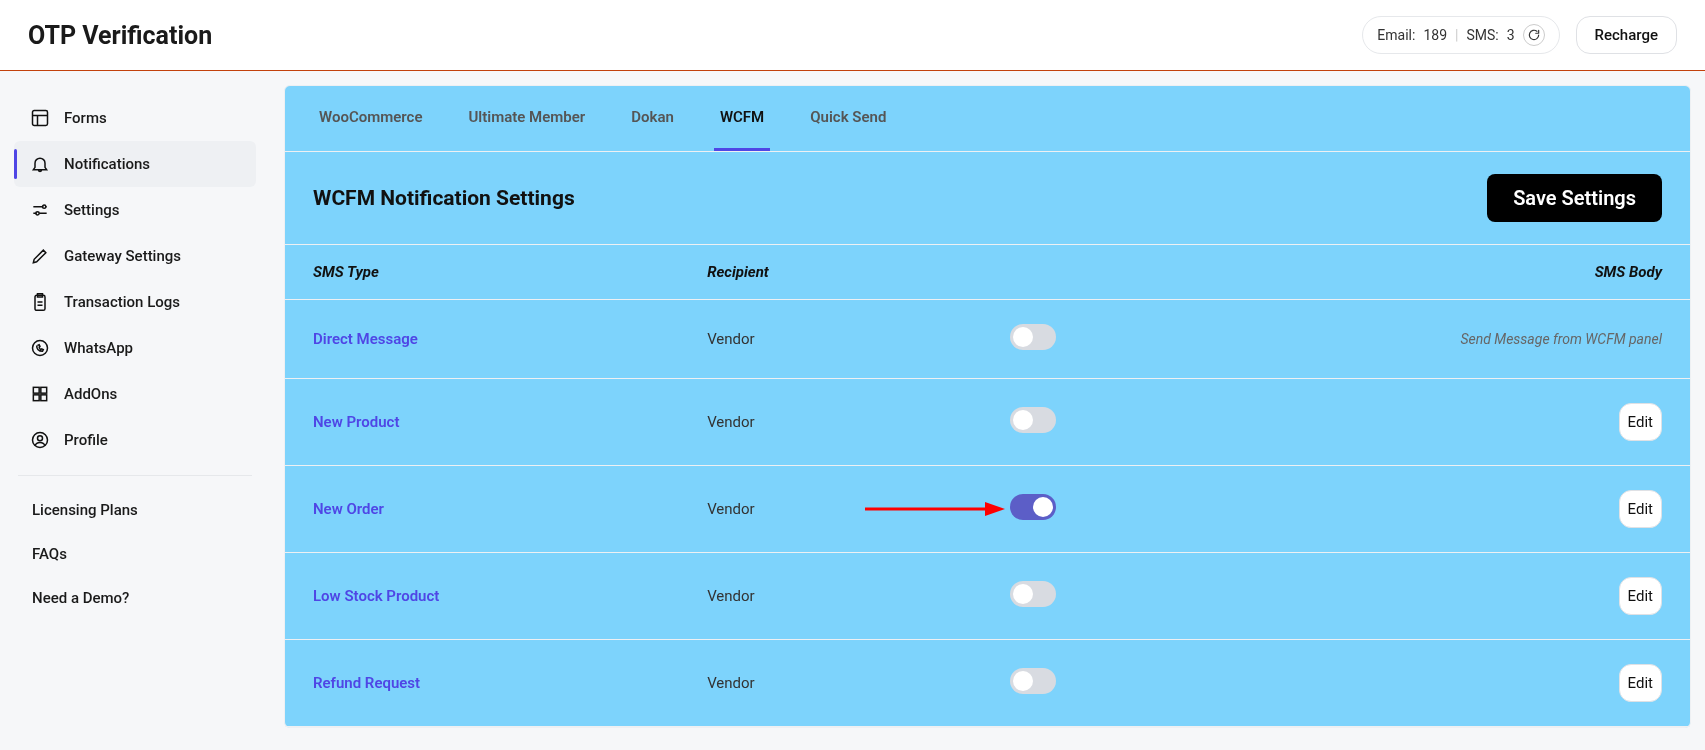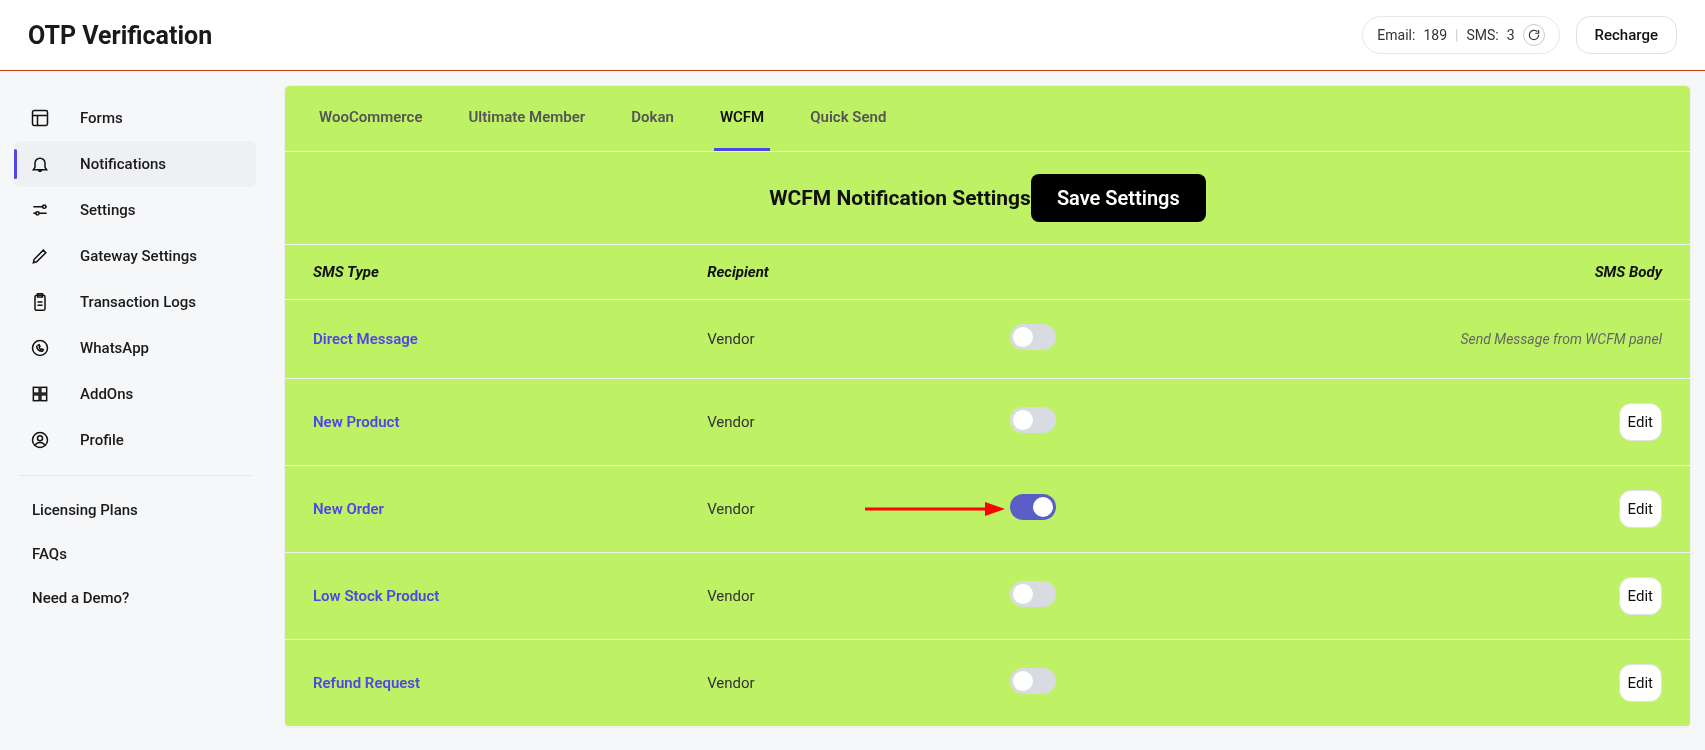--- a/index.html
+++ b/index.html
@@ -68,21 +68,21 @@
       display: flex;
     }
     .sidebar {
       width: 270px;
       padding: 24px 14px;
       flex-shrink: 0;
     }
     .side-item {
       display: flex;
       align-items: center;
-      gap: 30px;
+      gap: 14px;
       padding: 13px 16px;
       font-size: 15px;
       color: #1a1a1a;
       border-radius: 6px;
       cursor: pointer;
       font-weight: 500;
     }
     .side-item.active {
       background: #eef0f3;
       position: relative;
@@ -107,21 +107,21 @@
       font-size: 15px;
       color: #1a1a1a;
       cursor: pointer;
       font-weight: 500;
     }
     .content {
       flex:1;
       padding: 14px 14px;
     }
     .panel {
-      background:#bef264;
+      background:#7dd3fc;
       border:1px solid #eef0f3;
       border-radius:6px;
     }
     .tabs {
       display:flex;
       gap: 34px;
       padding: 0 28px;
       border-bottom:1px solid #eef0f3;
     }
     .tab {
@@ -131,21 +131,21 @@
       color:#555;
       cursor:pointer;
       border-bottom:3px solid transparent;
     }
     .tab.active {
       color:#111;
       border-bottom-color:#4f46e5;
     }
     .panel-head {
       display:flex;
-      justify-content:center;
+      justify-content:space-between;
       align-items:center;
       padding: 22px 28px;
       border-bottom:1px solid #eef0f3;
     }
     .panel-title {
       font-size:21px;
       font-weight:700;
       color:#111;
     }
     .save-btn {

